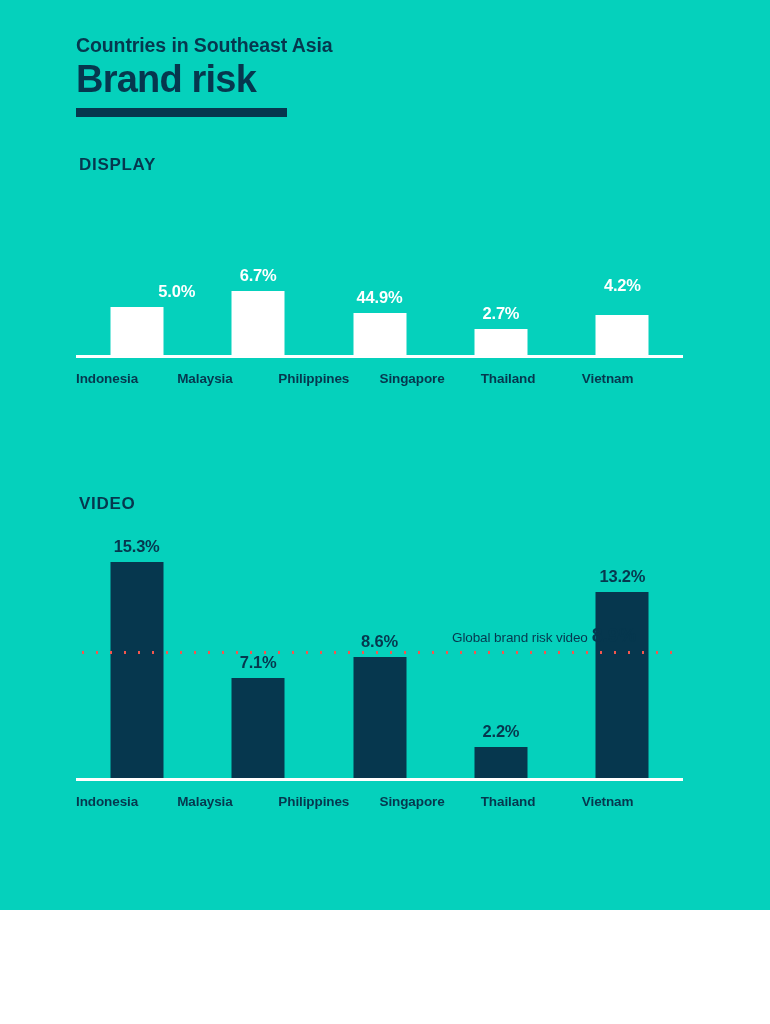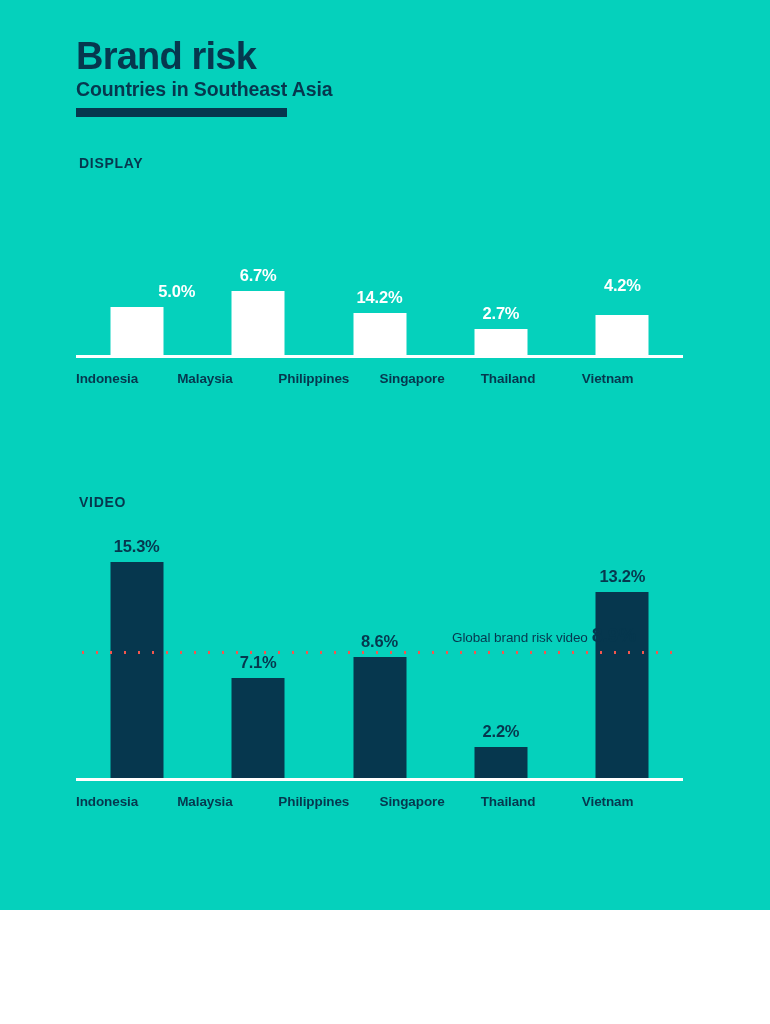--- a/index.html
+++ b/index.html
@@ -46,21 +46,21 @@
 
   
   .section {
     position: absolute;
     left: 0;
     width: 770px;
   }
   .section-label {
     position: absolute;
     left: 79px;
-    font-size: 14px;
+    font-size: 17px;
     font-weight: bold;
     color: #06374e;
     letter-spacing: 0.7px;
   }
 
   
   .plot {
     position: absolute;
     left: 76px;
     width: 607px;
@@ -170,40 +170,40 @@
     top: 910px;
     width: 770px;
     height: 114px;
     background: #ffffff;
   }
 </style>
 </head>
 <body>
 
 <div id="header">
+  <div id="kicker">Countries in Southeast Asia</div>
   <div id="main-title">Brand risk</div>
-  <div id="kicker">Countries in Southeast Asia</div>
   <div id="title-underline"></div>
 </div>
 
 <div class="section" id="display-section">
   <div class="section-label" id="display-label">DISPLAY</div>
 
   <div class="plot" id="display-plot">
     <div class="bars">
       <div class="bar-cell">
         <div class="bar-value" style="bottom: 53.8125px; margin-left: 40px;">5.0%</div>
         <div class="bar" style="height: 47.8125px;"></div>
       </div>
       <div class="bar-cell">
         <div class="bar-value" style="bottom: 70.0687px;">6.7%</div>
         <div class="bar" style="height: 64.0687px;"></div>
       </div>
       <div class="bar-cell">
-        <div class="bar-value" style="bottom: 48.075px;">14.2%</div>
+        <div class="bar-value" style="bottom: 48.075px;">44.9%</div>
         <div class="bar" style="height: 42.075px;"></div>
       </div>
       <div class="bar-cell">
         <div class="bar-value" style="bottom: 31.8188px;">2.7%</div>
         <div class="bar" style="height: 25.8188px;"></div>
       </div>
       <div class="bar-cell">
         <div class="bar-value" style="bottom: 60px; text-align: right;">4.2%</div>
         <div class="bar" style="height: 40.1625px;"></div>
       </div>

